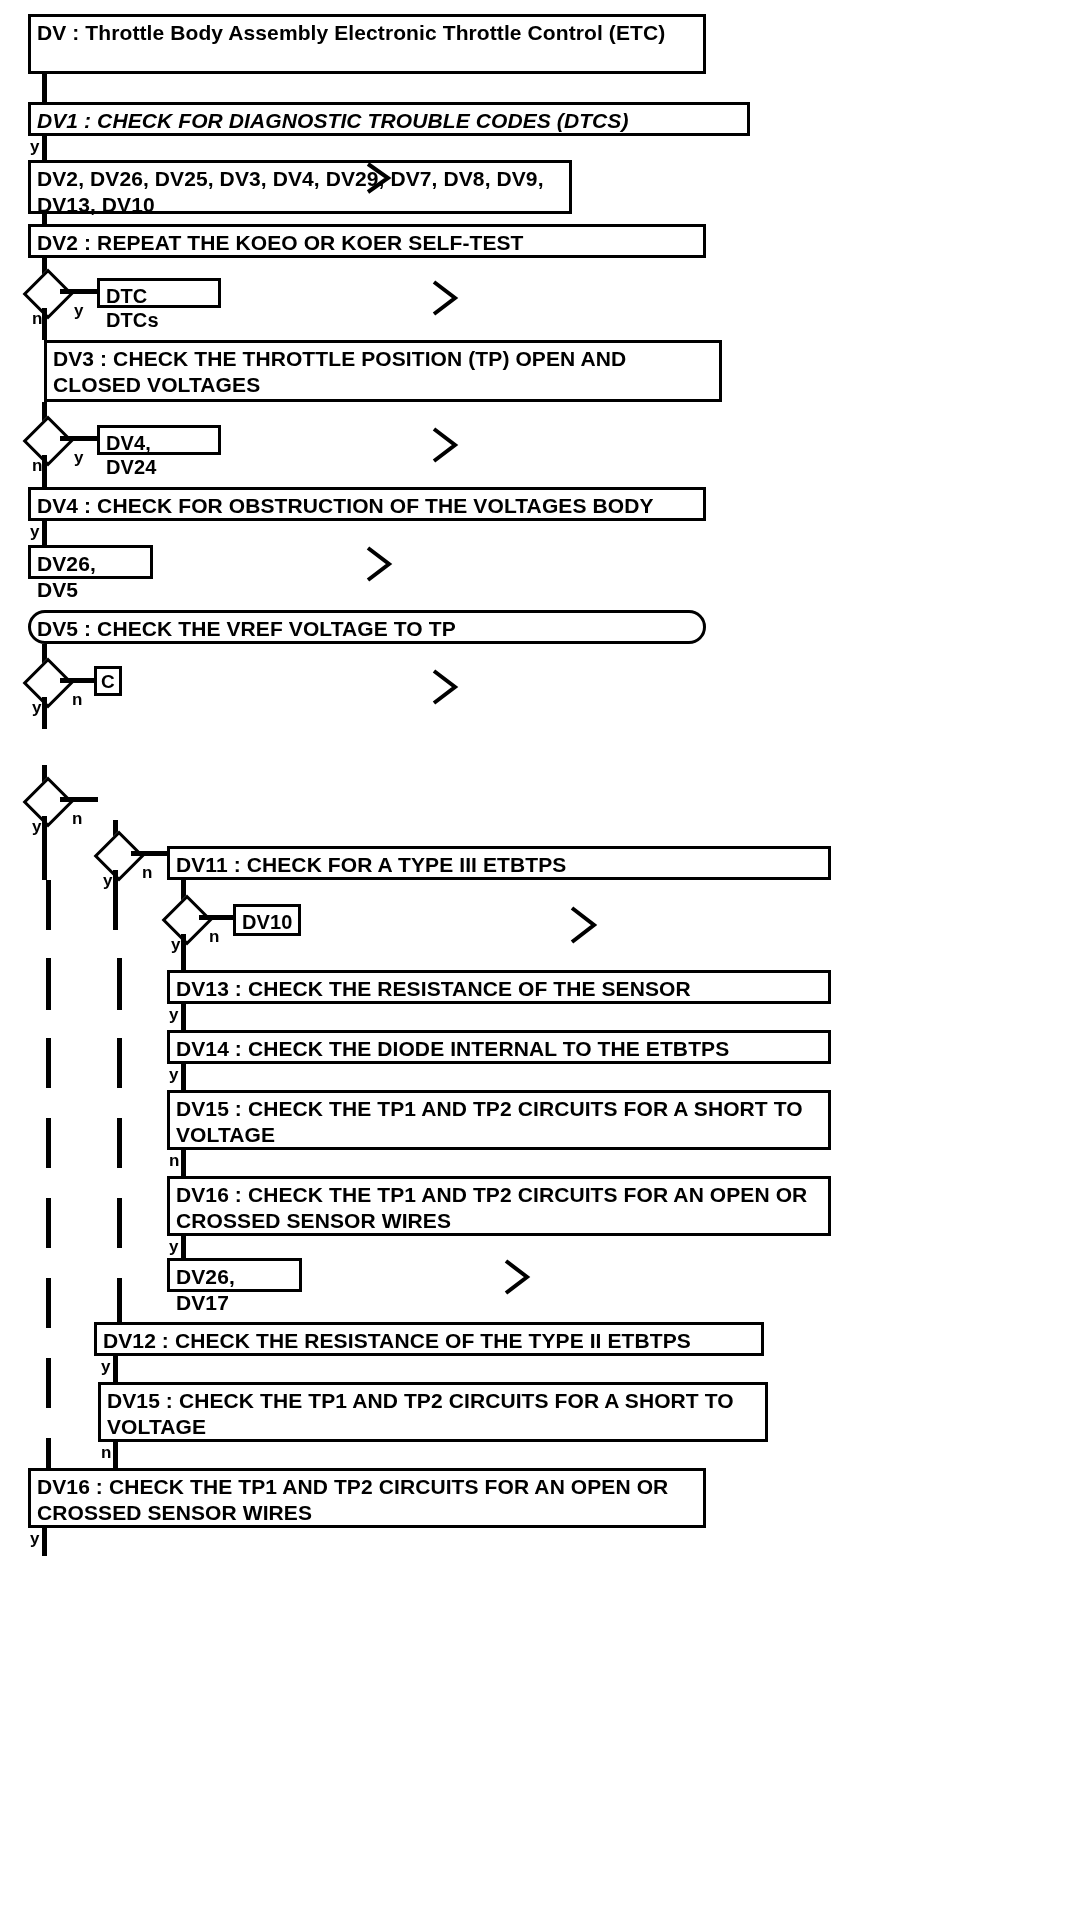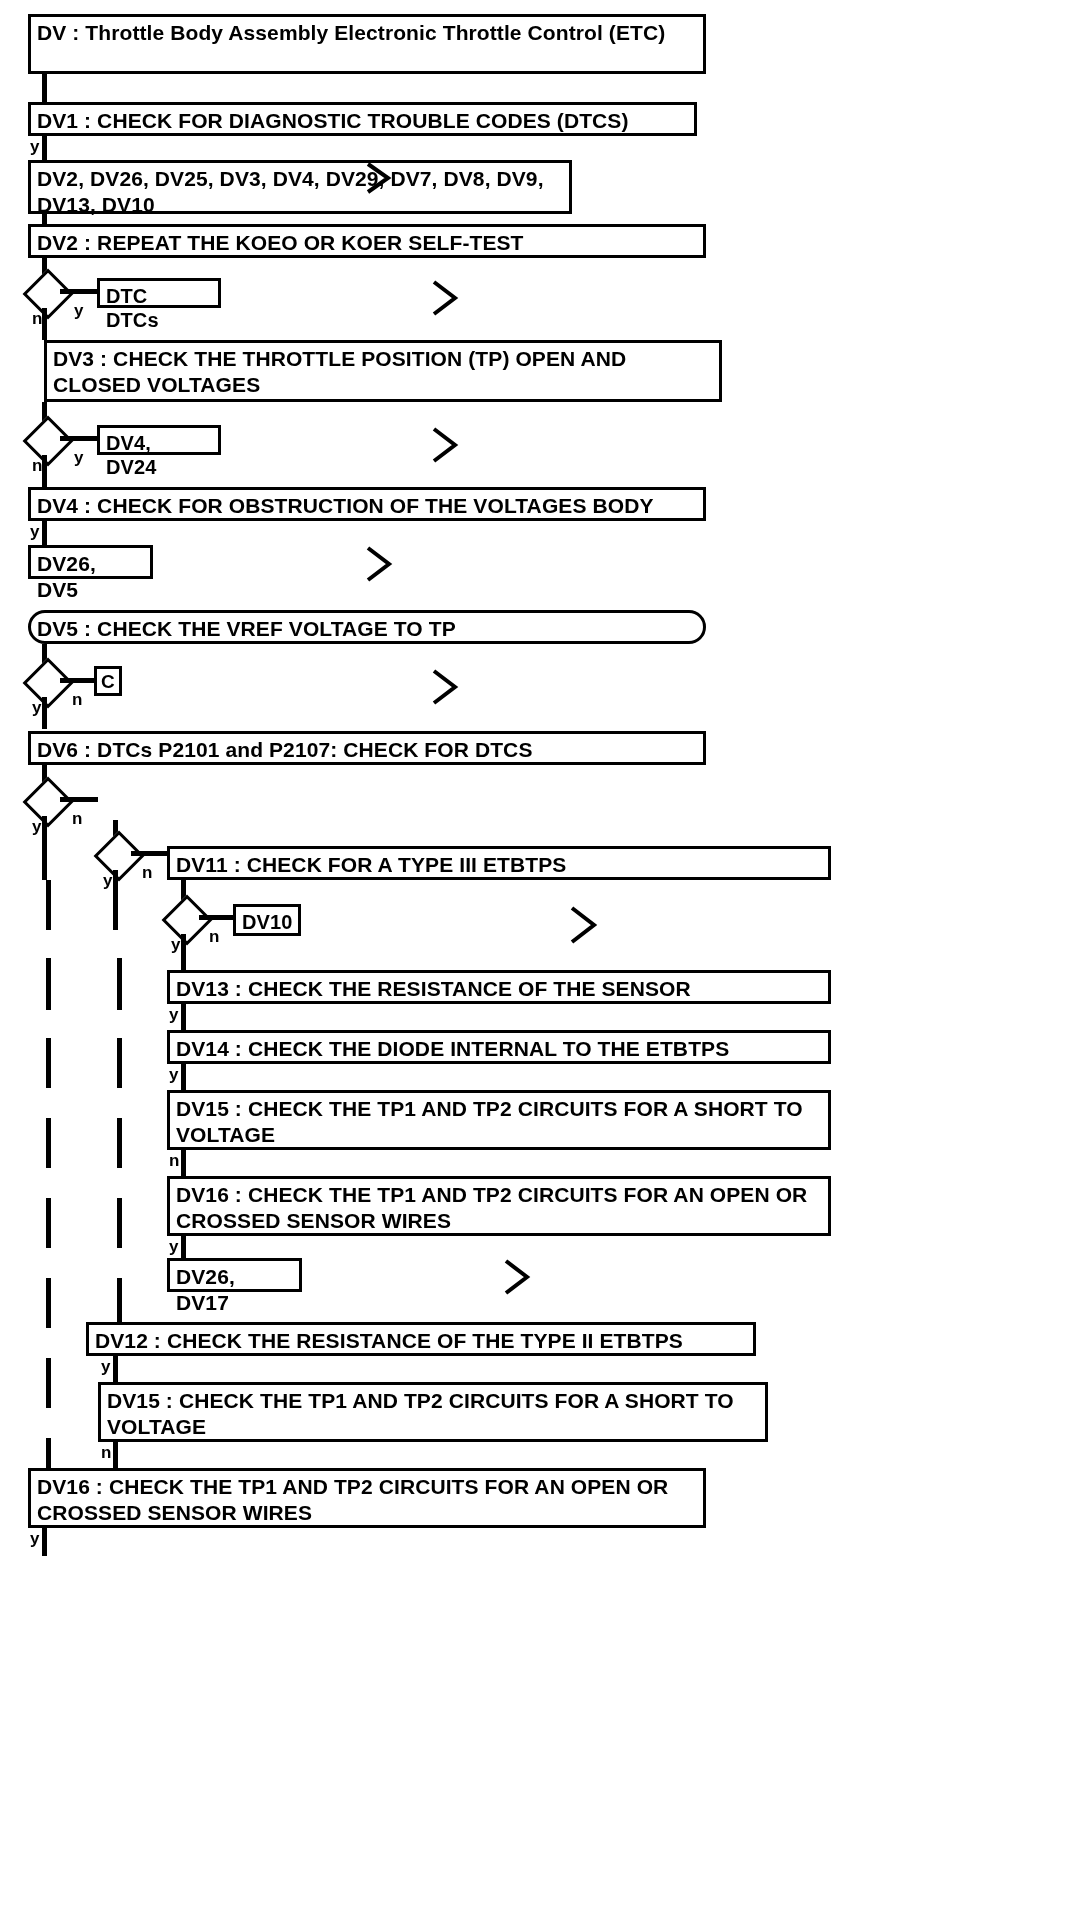--- a/index.html
+++ b/index.html
@@ -77,21 +77,21 @@
   .chevron svg { display: block; }
 </style>
 </head>
 <body>
 
 <div id="canvas">
 
   <div class="node" style="left:28px; top:14px; width:678px; height:60px;">DV : Throttle Body Assembly Electronic Throttle Control (ETC)</div>
   <div class="vline" style="left:42px; top:74px; height:28px;"></div>
 
-  <div class="node" style="left:28px; top:102px; width:669px; height:34px;">DV1 : CHECK FOR DIAGNOSTIC TROUBLE CODES (DTCS)</div>
+  <div class="node" style="left:28px; top:102px; width:722px; height:34px;font-style:italic;">DV1 : CHECK FOR DIAGNOSTIC TROUBLE CODES (DTCS)</div>
   <div class="vline" style="left:42px; top:136px; height:24px;"></div>
   <div class="blabel" style="left:30px; top:138px;">y</div>
 
   <div class="node" style="left:28px; top:160px; width:544px; height:54px;">DV2, DV26, DV25, DV3, DV4, DV29, DV7, DV8, DV9, DV13, DV10</div>
 
   <div class="chevron" style="left:362px; top:160px;">
     <svg width="36" height="36" viewBox="0 0 36 36">
       <polyline points="6,4 26,18 6,32" fill="none" stroke="#000" stroke-width="4"></polyline>
     </svg>
   </div>
@@ -149,21 +149,20 @@
   <div class="hline" style="left:60px; top:678px; width:36px;"></div>
   <div class="vline" style="left:42px; top:697px; height:32px;"></div>
 
   <div class="node tiny" style="left:94px; top:666px; width:28px; height:30px;">C</div>
   <div class="chevron" style="left:428px; top:667px;">
     <svg width="36" height="40" viewBox="0 0 36 40">
       <polyline points="6,4 27,20 6,36" fill="none" stroke="#000" stroke-width="4"></polyline>
     </svg>
   </div>
 
-  <div class="node" style="left:28px; top:731px; width:678px; height:34px;">DV6 : DTCs P2101 and P2107: CHECK FOR DTCS</div>
   <div class="vline" style="left:42px; top:765px; height:18px;"></div>
 
   <div class="diamond" style="left:30px; top:784px;"></div>
   <div class="blabel" style="left:32px; top:818px;">y</div>
   <div class="blabel" style="left:72px; top:810px;">n</div>
   <div class="hline" style="left:60px; top:797px; width:38px;"></div>
 
   <div class="vline" style="left:42px; top:816px; height:64px;"></div>
   <div class="vline" style="left:46px; top:880px; height:50px;"></div>
   <div class="vline" style="left:46px; top:958px; height:52px;"></div>
@@ -222,21 +221,21 @@
   <div class="vline" style="left:181px; top:1236px; height:22px;"></div>
   <div class="blabel" style="left:169px; top:1238px;">y</div>
 
   <div class="node" style="left:167px; top:1258px; width:135px; height:34px;">DV26, DV17</div>
   <div class="chevron" style="left:500px; top:1258px;">
     <svg width="36" height="38" viewBox="0 0 36 38">
       <polyline points="6,3 27,19 6,35" fill="none" stroke="#000" stroke-width="4"></polyline>
     </svg>
   </div>
 
-  <div class="node" style="left:86px; top:1322px; width:670px; height:34px;">DV12 : CHECK THE RESISTANCE OF THE TYPE II ETBTPS</div>
+  <div class="node" style="left:94px; top:1322px; width:670px; height:34px;">DV12 : CHECK THE RESISTANCE OF THE TYPE II ETBTPS</div>
   <div class="vline" style="left:113px; top:1356px; height:26px;"></div>
   <div class="blabel" style="left:101px; top:1358px;">y</div>
 
   <div class="node" style="left:98px; top:1382px; width:670px; height:60px;">DV15 : CHECK THE TP1 AND TP2 CIRCUITS FOR A SHORT TO VOLTAGE</div>
   <div class="vline" style="left:113px; top:1442px; height:26px;"></div>
   <div class="blabel" style="left:101px; top:1444px;">n</div>
 
   <div class="node" style="left:28px; top:1468px; width:678px; height:60px;">DV16 : CHECK THE TP1 AND TP2 CIRCUITS FOR AN OPEN OR CROSSED SENSOR WIRES</div>
   <div class="vline" style="left:42px; top:1528px; height:28px;"></div>
   <div class="blabel" style="left:30px; top:1530px;">y</div>

